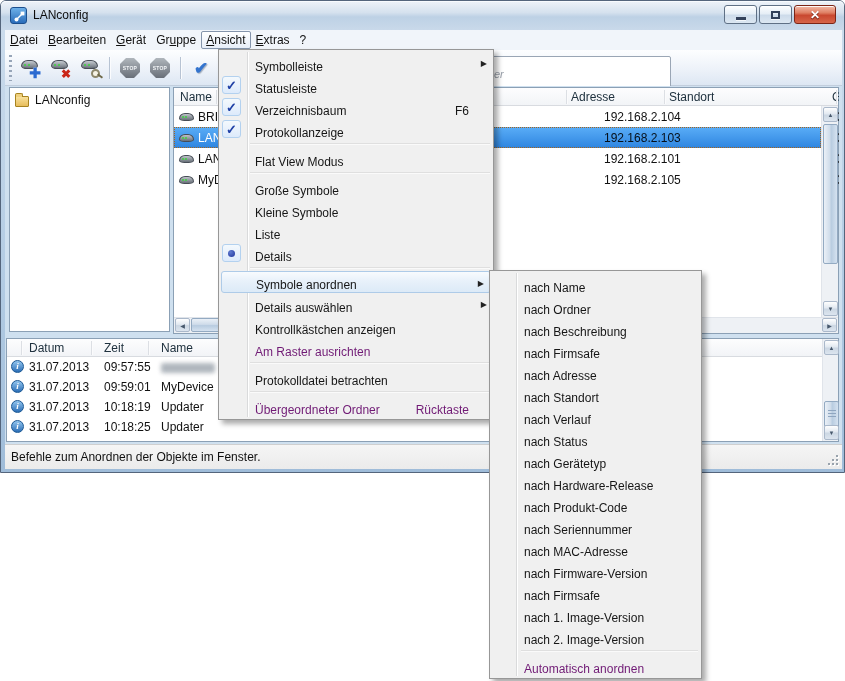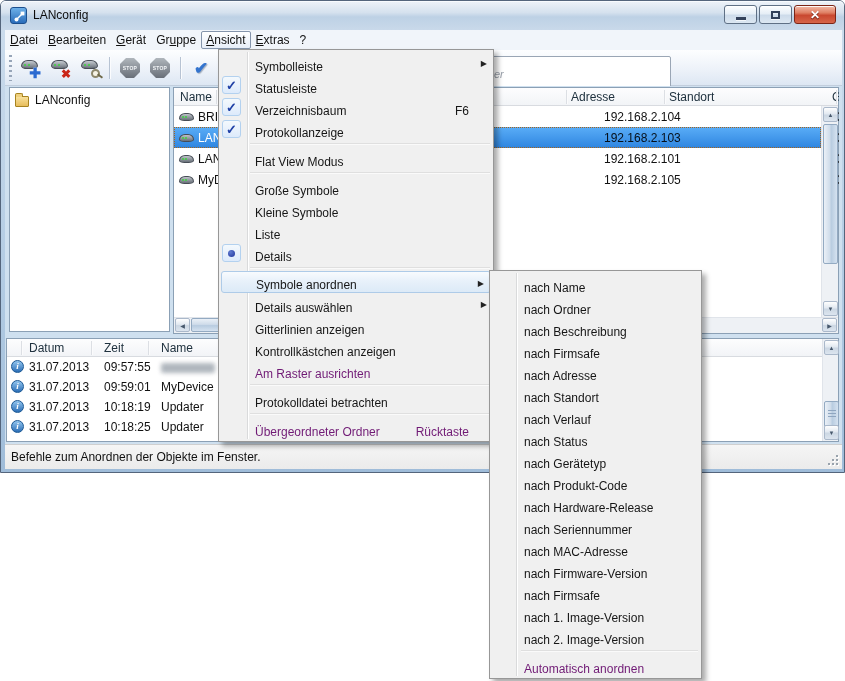--- a/index.html
+++ b/index.html
@@ -396,23 +396,20 @@
     <div class="pm-sep"></div>
     <div class="pm-item highlight">
       <span>Symbole anordnen</span>
       <span class="pm-arrow">▶</span>
     </div>
     <div class="pm-item">
       <span>Details auswählen</span>
       <span class="pm-arrow">▶</span>
     </div>
     <div class="pm-item">
-      <span>Gitterlinien anzeigen</span>
-    </div>
-    <div class="pm-item">
       <span>Kontrollkästchen anzeigen</span>
     </div>
     <div class="pm-item disabled">
       <span>Am Raster ausrichten</span>
     </div>
     <div class="pm-sep"></div>
     <div class="pm-item">
       <span>Protokolldatei betrachten</span>
     </div>
     <div class="pm-sep"></div>
@@ -443,24 +440,24 @@
     <div class="pm-item">
       <span>nach Verlauf</span>
     </div>
     <div class="pm-item">
       <span>nach Status</span>
     </div>
     <div class="pm-item">
       <span>nach Gerätetyp</span>
     </div>
     <div class="pm-item">
+      <span>nach Hardware-Release</span>
+    </div>
+    <div class="pm-item">
       <span>nach Produkt-Code</span>
-    </div>
-    <div class="pm-item">
-      <span>nach Hardware-Release</span>
     </div>
     <div class="pm-item">
       <span>nach Seriennummer</span>
     </div>
     <div class="pm-item">
       <span>nach MAC-Adresse</span>
     </div>
     <div class="pm-item">
       <span>nach Firmware-Version</span>
     </div>

